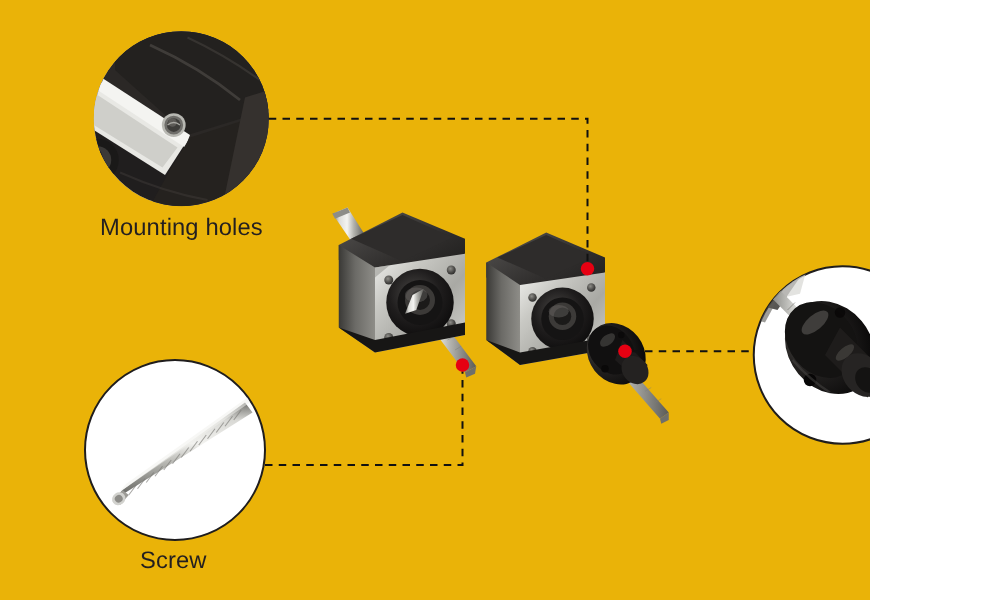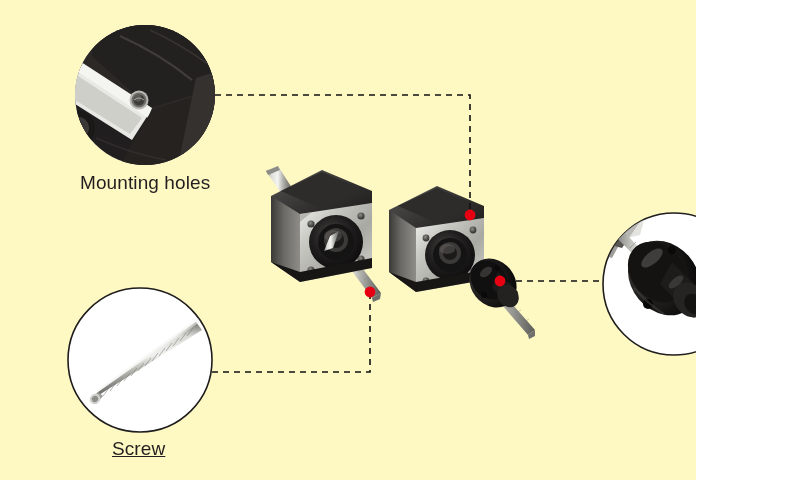--- a/index.html
+++ b/index.html
@@ -8,21 +8,21 @@
     padding: 0;
     background: #ffffff;
   }
   body {
     font-family: "Liberation Sans", "DejaVu Sans", sans-serif;
   }
   #stage {
     position: relative;
     width: 696px;
     height: 480px;
-    background: #fef9c3;
+    background: #eab308;
     overflow: hidden;
   }
   .layer-svg {
     position: absolute;
     left: 0;
     top: 0;
     width: 800px;
     height: 480px;
   }
   #art-layer { z-index: 1; }
@@ -32,21 +32,21 @@
     position: absolute;
     z-index: 5;
     color: #231f20;
     font-family: "Liberation Sans", "DejaVu Sans", sans-serif;
     font-size: 19px;
     font-weight: 400;
     letter-spacing: 0.1px;
     white-space: nowrap;
   }
   #label-mounting-holes { left: 80px;  top: 172px; }
-  #label-screw          { left: 112px; top: 438px; text-decoration: underline; }
+  #label-screw          { left: 112px; top: 438px; }
   #label-screw-the-nut  { left: 618px; top: 366px; }
 </style>
 </head>
 <body>
 
 <div id="stage">
 
   <svg id="art-layer" class="layer-svg" viewBox="0 0 800 480">
     <defs>
 

